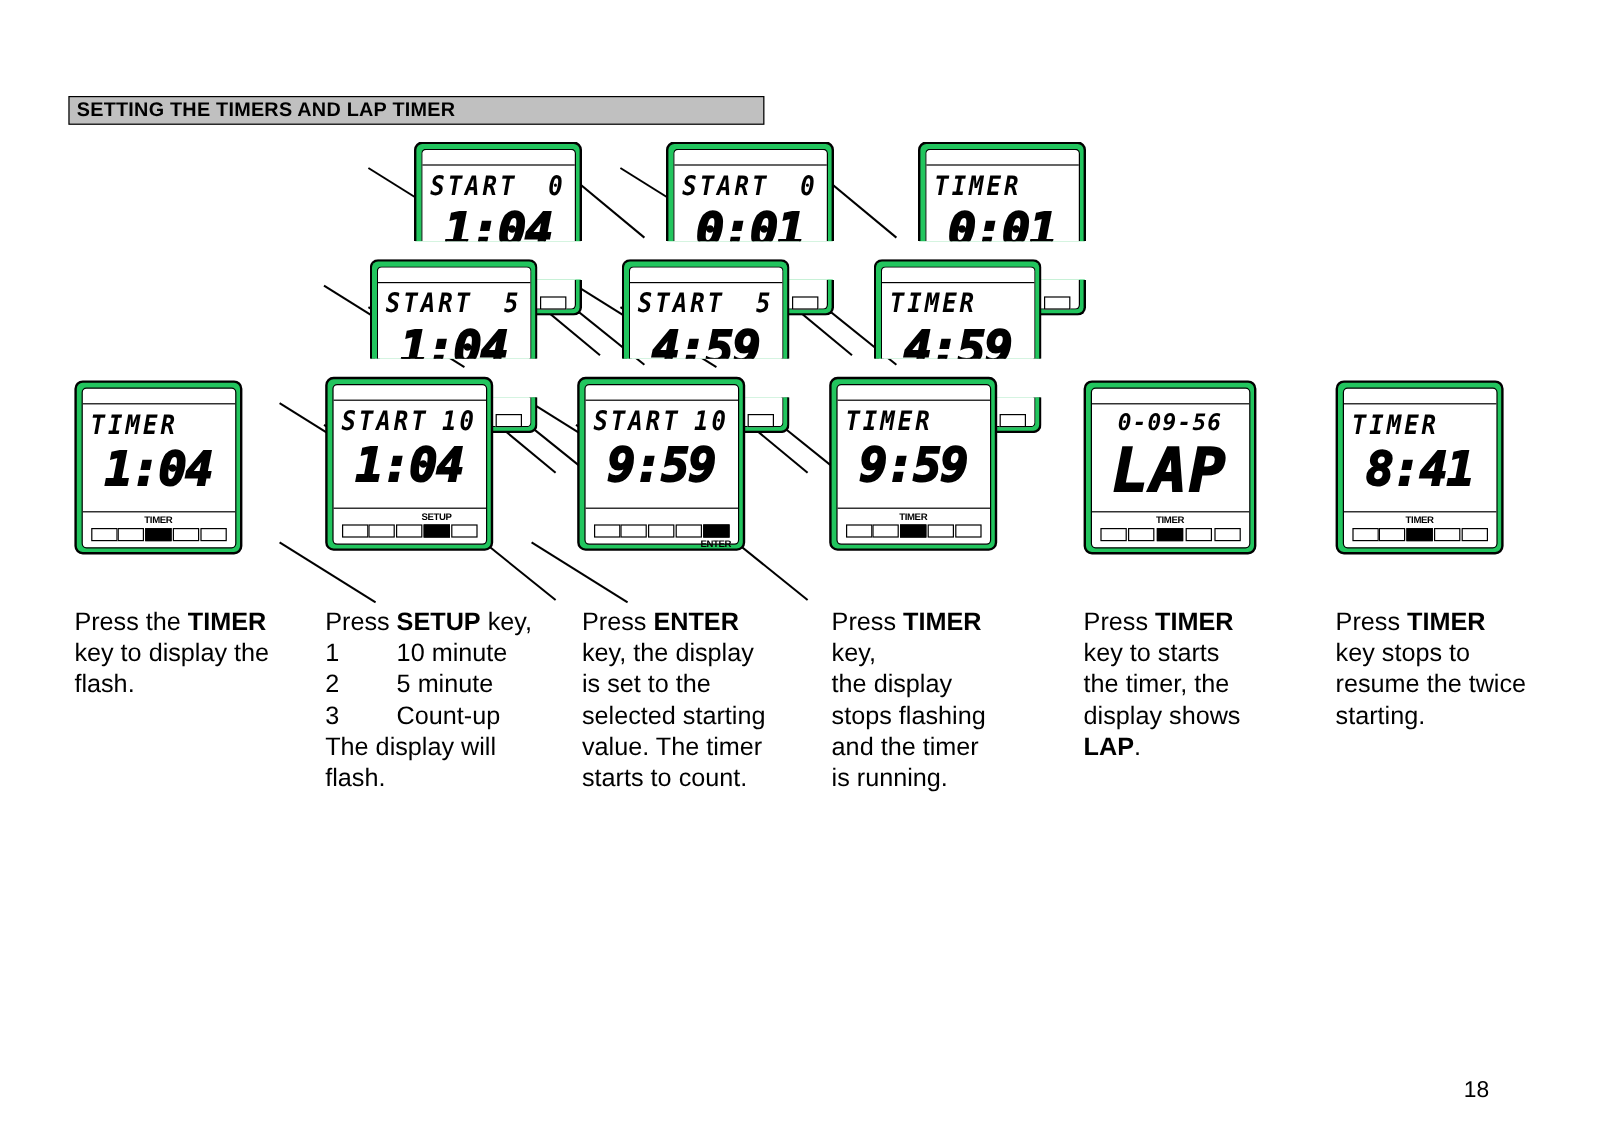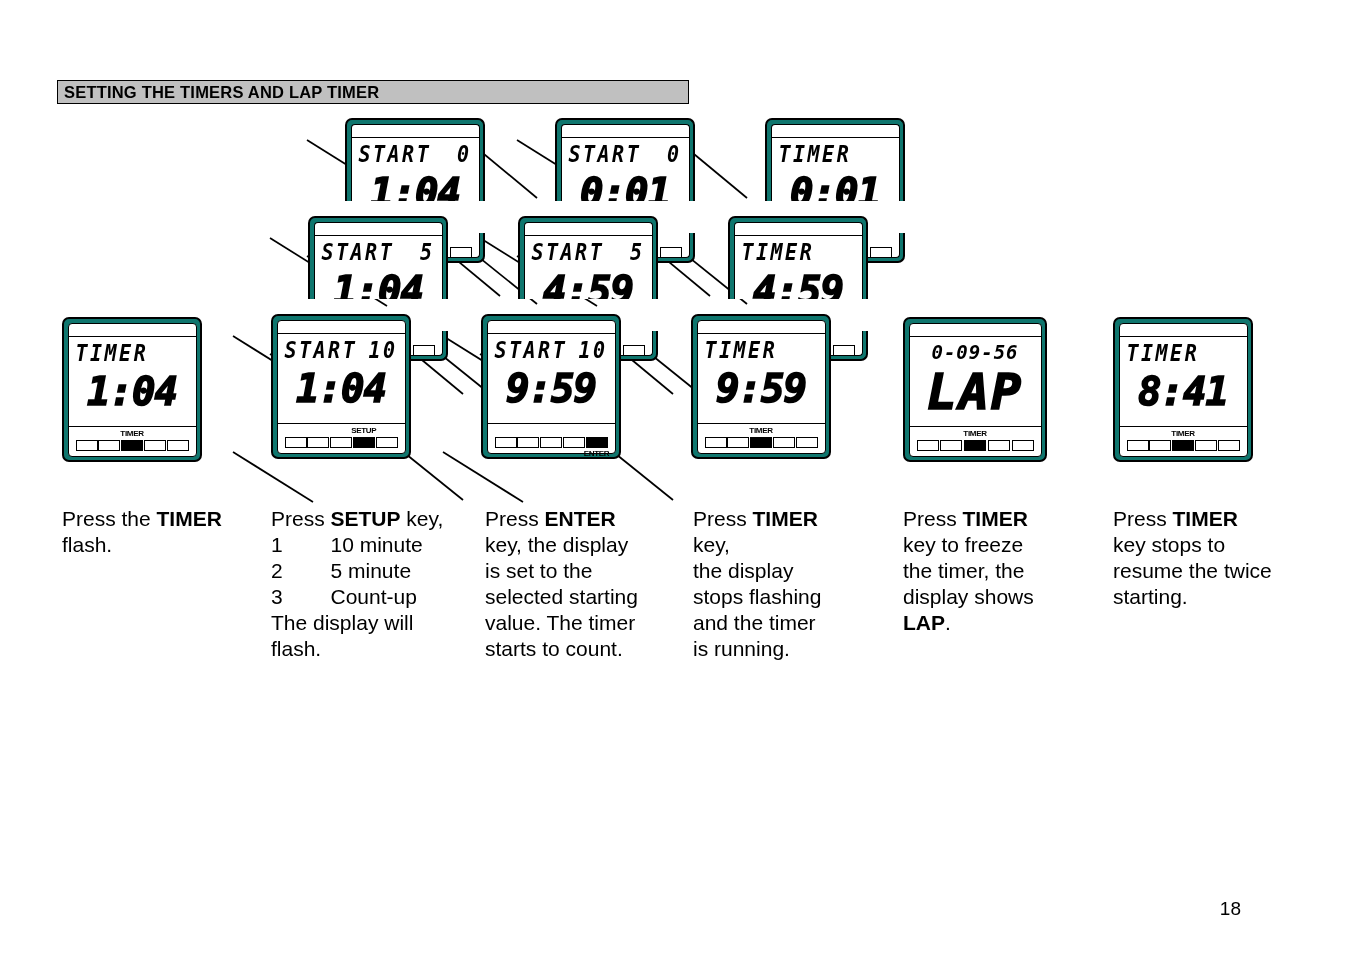--- a/index.html
+++ b/index.html
@@ -14,41 +14,41 @@
     position: relative;
     overflow: hidden;
     color: #000000;
   }
 
   
   #section-header {
     position: absolute;
     left: 57px;
     top: 80px;
-    width: 632px;
+    width: 580px;
     height: 24px;
     background: #c0c0c0;
     border: 1.5px solid #000000;
     box-sizing: border-box;
     display: flex;
     align-items: center;
   }
   #section-header .htext {
     font-size: 16.5px;
     font-weight: bold;
     letter-spacing: 0.2px;
     padding-left: 6px;
     white-space: nowrap;
   }
 
   
   .device {
     position: absolute;
     box-sizing: border-box;
-    background: #0f766e;
+    background: #22c55e;
     border: 2.6px solid #000000;
     border-radius: 7px;
     padding: 3.5px;
   }
   .device-inner {
     width: 100%;
     height: 100%;
     box-sizing: border-box;
     border: 1.6px solid #000000;
     border-radius: 4px;
@@ -460,21 +460,21 @@
           <div class="key on">
             <span class="key-label above">TIMER</span>
           </div>
           <div class="key"></div>
           <div class="key"></div>
         </div>
       </div>
     </div>
   </div>
 <div id="captions-layer">
-    <div class="caption" style="left: 62px; top: 506px; width: 205px;"><span class="cap-line"><span>Press the </span><b>TIMER</b></span><span class="cap-line"><span>flash.</span></span></div>
+    <div class="caption" style="left: 62px; top: 506px; width: 205px;"><span class="cap-line"><span>Press the </span><b>TIMER</b></span><span class="cap-line"><span>key to display the</span></span><span class="cap-line"><span>flash.</span></span></div>
     <div class="caption" style="left: 271px; top: 506px; width: 205px;"><span class="cap-line"><span>Press </span><b>SETUP</b><span> key,</span></span><span class="cap-line"><span>1   10 minute</span></span><span class="cap-line"><span>2   5 minute</span></span><span class="cap-line"><span>3   Count-up</span></span><span class="cap-line"><span>The display will</span></span><span class="cap-line"><span>flash.</span></span></div>
     <div class="caption" style="left: 485px; top: 506px; width: 205px;"><span class="cap-line"><span>Press </span><b>ENTER</b></span><span class="cap-line"><span>key, the display</span></span><span class="cap-line"><span>is set to the</span></span><span class="cap-line"><span>selected starting</span></span><span class="cap-line"><span>value. The timer</span></span><span class="cap-line"><span>starts to count.</span></span></div>
     <div class="caption" style="left: 693px; top: 506px; width: 205px;"><span class="cap-line"><span>Press </span><b>TIMER</b></span><span class="cap-line"><span>key,</span></span><span class="cap-line"><span>the display</span></span><span class="cap-line"><span>stops flashing</span></span><span class="cap-line"><span>and the timer</span></span><span class="cap-line"><span>is running.</span></span></div>
-    <div class="caption" style="left: 903px; top: 506px; width: 205px;"><span class="cap-line"><span>Press </span><b>TIMER</b></span><span class="cap-line"><span>key to freeze</span></span><span class="cap-line"><span>the timer, the</span></span><span class="cap-line"><span>display shows</span></span><span class="cap-line"><b>LAP</b><span>.</span></span></div>
+    <div class="caption" style="left: 903px; top: 506px; width: 205px;"><span class="cap-line"><span>Press </span><b>TIMER</b></span><span class="cap-line"><span>key to starts</span></span><span class="cap-line"><span>the timer, the</span></span><span class="cap-line"><span>display shows</span></span><span class="cap-line"><b>LAP</b><span>.</span></span></div>
     <div class="caption" style="left: 1113px; top: 506px; width: 205px;"><span class="cap-line"><span>Press </span><b>TIMER</b></span><span class="cap-line"><span>key stops to</span></span><span class="cap-line"><span>resume the twice</span></span><span class="cap-line"><span>starting.</span></span></div>
   </div>
 
 <div id="page-number">18</div>
 
 </body></html>

